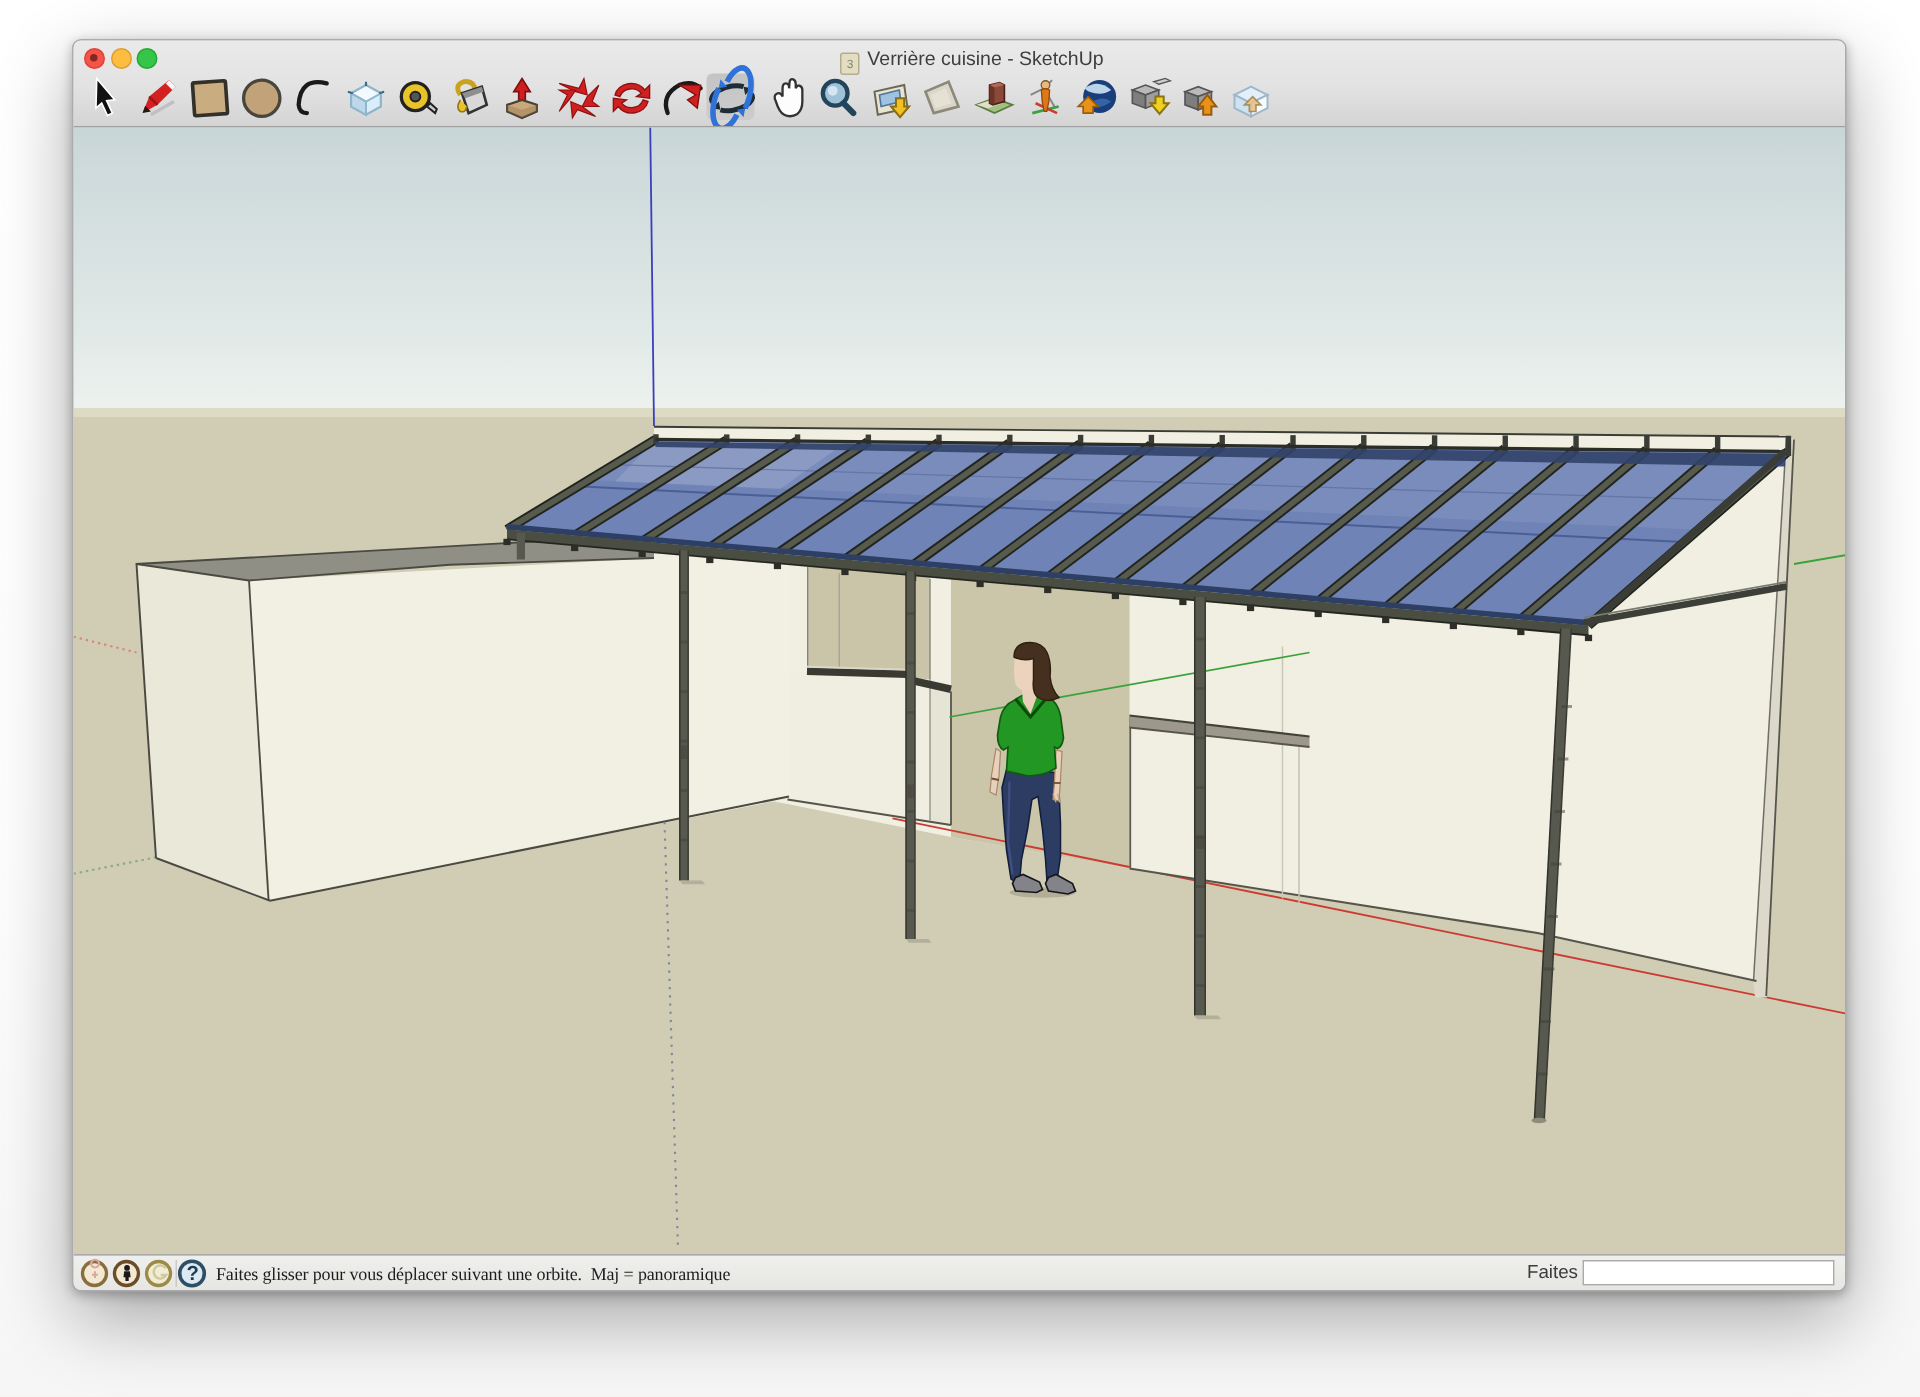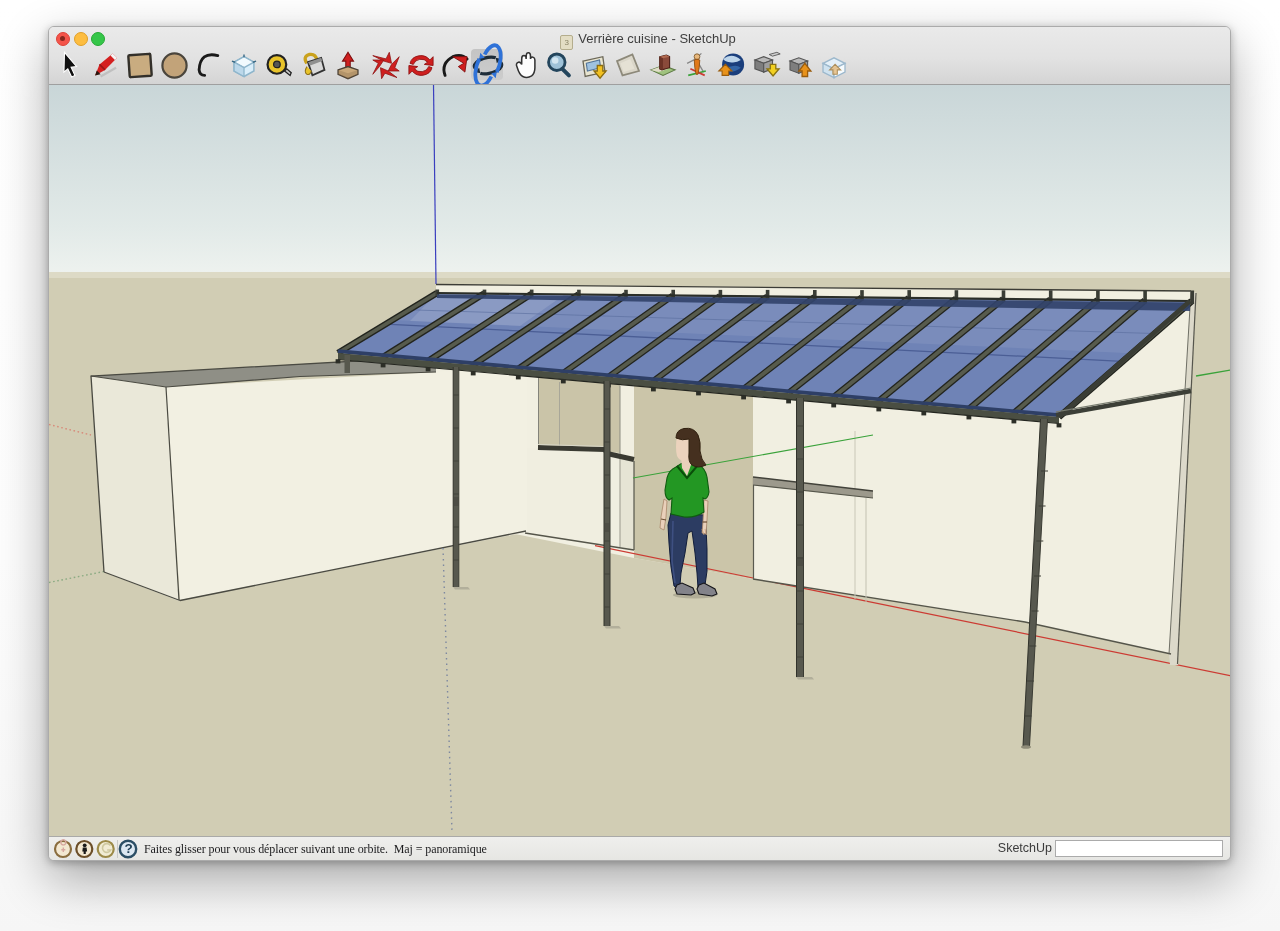--- a/index.html
+++ b/index.html
@@ -396,17 +396,17 @@
 <circle cx="35.3" cy="12" r="8" fill="#f3e8d1" stroke="#6b4e28" stroke-width="2.2"></circle>
 <circle cx="35.7" cy="8.3" r="1.9" fill="#1a1a1a"></circle>
 <path d="M 33.8,10.5 l 3.8,0 l 0.5,4 l -1.3,0 l 0,2.5 l -2.2,0 l 0,-2.5 l -1.3,0 Z" fill="#1a1a1a"></path>
 <circle cx="56.7" cy="12" r="8" fill="#f1ecd4" stroke="#9c8a48" stroke-width="2.2"></circle>
 <path d="M 61.5,8.5 a 4.4,4.4 0 1 0 0.3,4.5 l -3.6,0" stroke="#cfc9a0" stroke-width="1.6" fill="none"></path>
 <circle cx="79" cy="12" r="8.2" fill="#dce8f2" stroke="#2c4f66" stroke-width="2.4"></circle>
 <text x="79.5" y="16.2" font-family="Liberation Sans, sans-serif" font-size="13.5" font-weight="bold" fill="#1c3c52" text-anchor="middle">?</text>
 <line x1="68.5" y1="3" x2="68.5" y2="21" stroke="#c9c9c7" stroke-width="1"></line>
         </svg>
       <div id="sbtext">Faites glisser pour vous déplacer suivant une orbite.&nbsp; Maj = panoramique</div>
-      <div id="mesures">SketchUp</div>
+      <div id="mesures">Faites</div>
       <div id="mesbox"></div>
     </div>
   </div>
 </div>
 
 </body></html>

